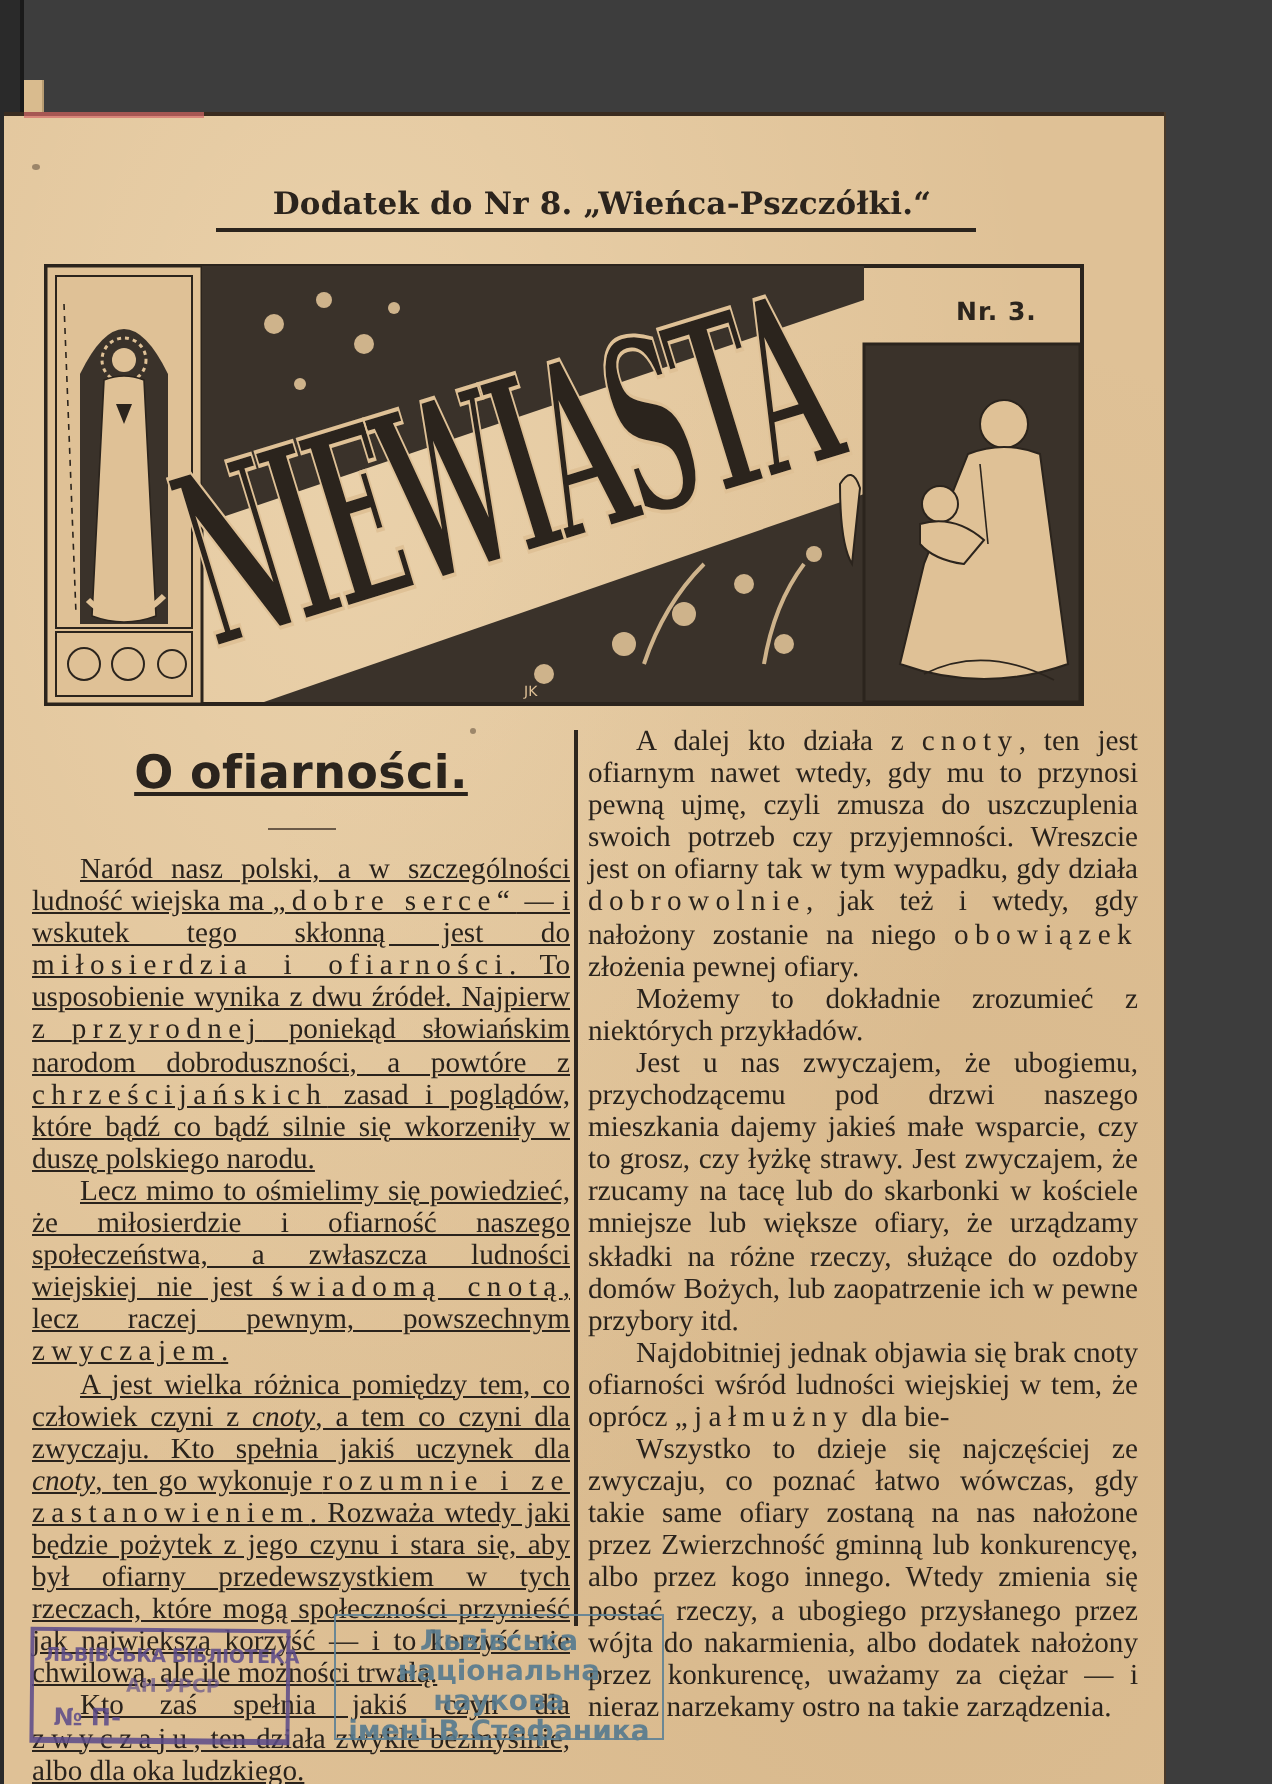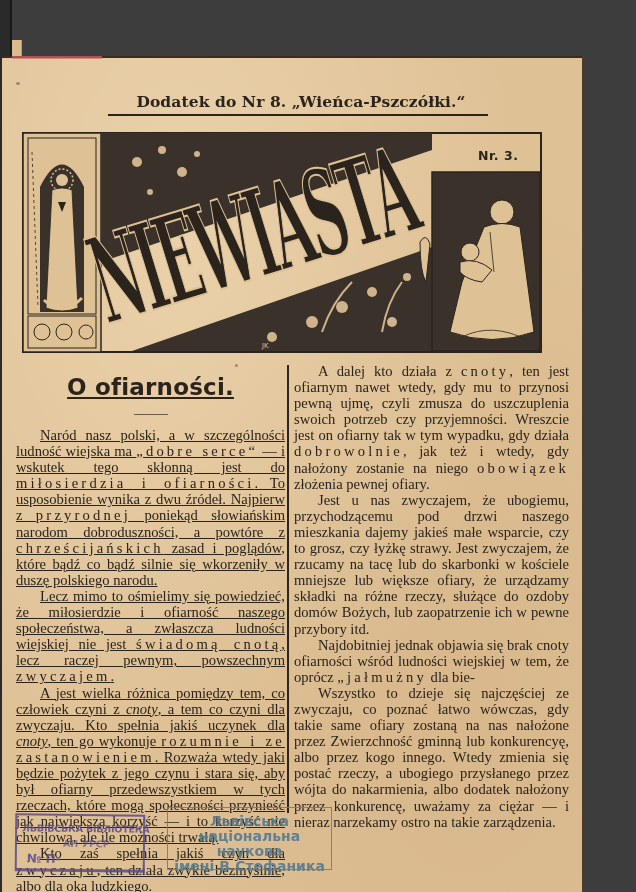--- a/index.html
+++ b/index.html
@@ -169,20 +169,21 @@
     <p><span>Naród nasz polski, a w szczególności ludność wiejska ma </span><span class="sp">„dobre serce“</span><span> — i wskutek tego skłonną jest do </span><span class="sp">miłosierdzia i ofiarności</span><span>. To usposobienie wynika z dwu źródeł. Najpierw z </span><span class="sp">przyrodnej</span><span> poniekąd słowiańskim narodom dobroduszności, a powtóre z </span><span class="sp">chrześcijańskich</span><span> zasad i poglądów, które bądź co bądź silnie się wkorzeniły w duszę polskiego narodu.</span></p>
     <p><span>Lecz mimo to ośmielimy się powiedzieć, że miłosierdzie i ofiarność naszego społeczeństwa, a zwłaszcza ludności wiejskiej nie jest </span><span class="sp">świadomą cnotą</span><span>, lecz raczej pewnym, powszechnym </span><span class="sp">zwyczajem</span><span>.</span></p>
     <p><span>A jest wielka różnica pomiędzy tem, co człowiek czyni z </span><span class="it">cnoty</span><span>, a tem co czyni dla zwyczaju. Kto spełnia jakiś uczynek dla </span><span class="it">cnoty</span><span>, ten go wykonuje </span><span class="sp">rozumnie i ze zastanowieniem</span><span>. Rozważa wtedy jaki będzie pożytek z jego czynu i stara się, aby był ofiarny przedewszystkiem w tych rzeczach, które mogą społeczności przynieść jak największą korzyść — i to korzyść nie chwilową, ale ile możności trwałą.</span></p>
     <p><span>Kto zaś spełnia jakiś czyn dla </span><span class="sp">zwyczaju</span><span>, ten działa zwykle bezmyślnie, albo dla oka ludzkiego.</span></p>
   </div>
 
   <div class="divider"></div>
 
   <div class="col col-right">
     <p><span>A dalej kto działa z </span><span class="sp">cnoty</span><span>, ten jest ofiarnym nawet wtedy, gdy mu to przynosi pewną ujmę, czyli zmusza do uszczuplenia swoich potrzeb czy przyjemności. Wreszcie jest on ofiarny tak w tym wypadku, gdy działa </span><span class="sp">dobrowolnie</span><span>, jak też i wtedy, gdy nałożony zostanie na niego </span><span class="sp">obowiązek</span><span> złożenia pewnej ofiary.</span></p>
+    <p>Możemy to dokładnie zrozumieć z niektórych przykładów.</p>
     <p>Jest u nas zwyczajem, że ubogiemu, przychodzącemu pod drzwi naszego mieszkania dajemy jakieś małe wsparcie, czy to grosz, czy łyżkę strawy. Jest zwyczajem, że rzucamy na tacę lub do skarbonki w kościele mniejsze lub większe ofiary, że urządzamy składki na różne rzeczy, służące do ozdoby domów Bożych, lub zaopatrzenie ich w pewne przybory itd.</p>
     <p><span>Najdobitniej jednak objawia się brak cnoty ofiarności wśród ludności wiejskiej w tem, że oprócz </span><span class="sp">„jałmużny</span><span> dla bie-</span></p>
     <p>Wszystko to dzieje się najczęściej ze zwyczaju, co poznać łatwo wówczas, gdy takie same ofiary zostaną na nas nałożone przez Zwierzchność gminną lub konkurencyę, albo przez kogo innego. Wtedy zmienia się postać rzeczy, a ubogiego przysłanego przez wójta do nakarmienia, albo dodatek nałożony przez konkurencę, uważamy za ciężar — i nieraz narzekamy ostro na takie zarządzenia.</p>
   </div>
 
   <div class="stamp-left">
     <span class="l1">ЛЬВІВСЬКА БІБЛІОТЕКА</span>
     <span class="l2">АН УРСР</span>
     <span class="l3">№ П-</span>
   </div>

